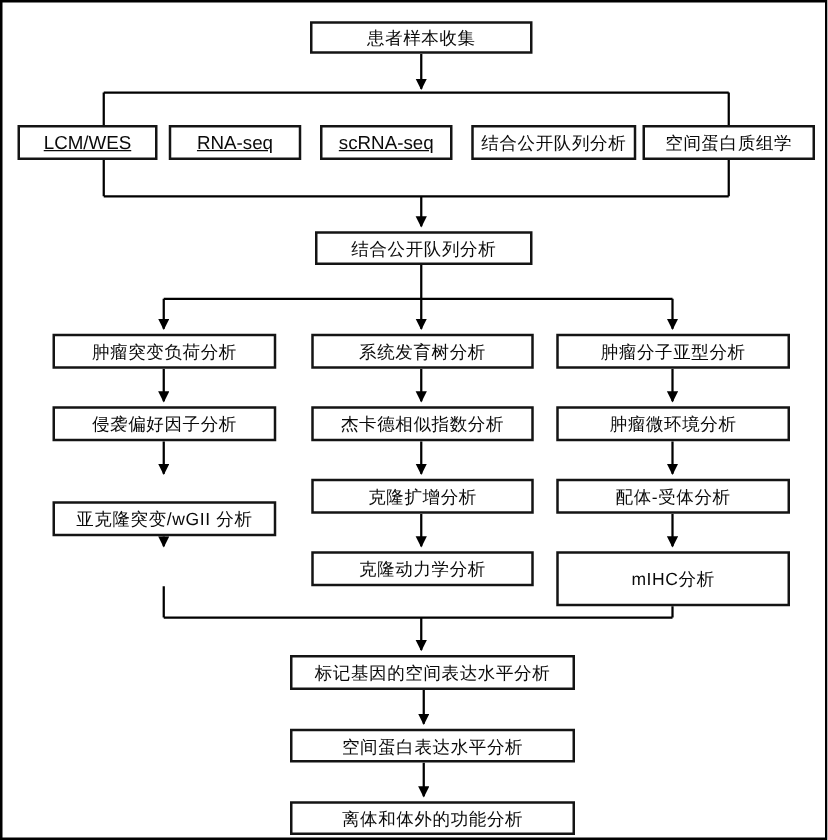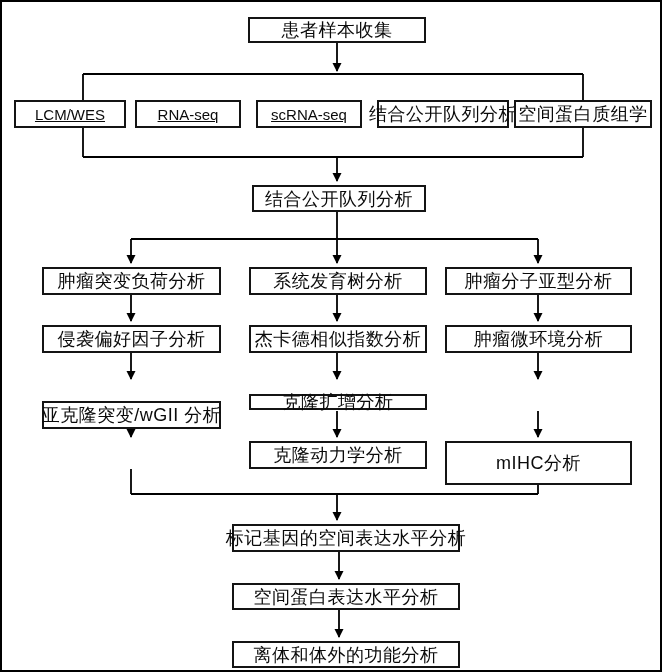--- a/index.html
+++ b/index.html
@@ -4,21 +4,21 @@
 <style>
   html,body{margin:0;padding:0;background:#e8e8e8;font-family:"Liberation Sans","DejaVu Sans",sans-serif;}
   .canvas{
     position:relative;width:662px;height:672px;margin:0 auto;
     background:#ffffff;border:2px solid #000;box-sizing:border-box;overflow:hidden;
   }
   .wires{position:absolute;left:0;top:0;width:662px;height:672px;pointer-events:none;}
   .node{
     position:absolute;display:flex;align-items:center;justify-content:center;
     background:#ffffff;border:2px solid #141414;box-sizing:border-box;
-    font-size:18px;color:#0a0a0a;white-space:nowrap;line-height:1;letter-spacing:0.5px;
+    font-size:14px;color:#0a0a0a;white-space:nowrap;line-height:1;letter-spacing:0.5px;
   }
   .node.en{letter-spacing:0;font-size:15px;text-decoration:underline;}
 </style>
 </head>
 <body>
 
 <div class="canvas">
 
   <svg class="wires" width="662" height="672" viewBox="0 0 662 672">
     <defs>
@@ -78,24 +78,25 @@
   <div class="node" style="left:512px;top:98px;width:138px;height:28px">空间蛋白质组学</div>
 
   <div class="node" style="left:250px;top:183px;width:174px;height:27px">结合公开队列分析</div>
 
   <div class="node" style="left:40px;top:265px;width:179px;height:28px">肿瘤突变负荷分析</div>
   <div class="node" style="left:40px;top:323px;width:179px;height:28px">侵袭偏好因子分析</div>
   <div class="node" style="left:40px;top:399px;width:179px;height:28px">亚克隆突变/wGII 分析</div>
 
   <div class="node" style="left:247px;top:265px;width:178px;height:28px">系统发育树分析</div>
   <div class="node" style="left:247px;top:323px;width:178px;height:28px">杰卡德相似指数分析</div>
-  <div class="node" style="left:247px;top:392px;width:178px;height:16px">克隆扩增分析</div>
+  <div class="node" style="left:247px;top:381px;width:178px;height:28px">克隆扩增分析</div>
   <div class="node" style="left:247px;top:439px;width:178px;height:28px">克隆动力学分析</div>
 
   <div class="node" style="left:443px;top:265px;width:187px;height:28px">肿瘤分子亚型分析</div>
   <div class="node" style="left:443px;top:323px;width:187px;height:28px">肿瘤微环境分析</div>
+  <div class="node" style="left:443px;top:381px;width:187px;height:28px">配体-受体分析</div>
   <div class="node" style="left:443px;top:439px;width:187px;height:44px">mIHC分析</div>
 
   <div class="node" style="left:230px;top:522px;width:228px;height:28px">标记基因的空间表达水平分析</div>
   <div class="node" style="left:230px;top:581px;width:228px;height:27px">空间蛋白表达水平分析</div>
   <div class="node" style="left:230px;top:639px;width:228px;height:27px">离体和体外的功能分析</div>
 
 </div>
 
 </body></html>

